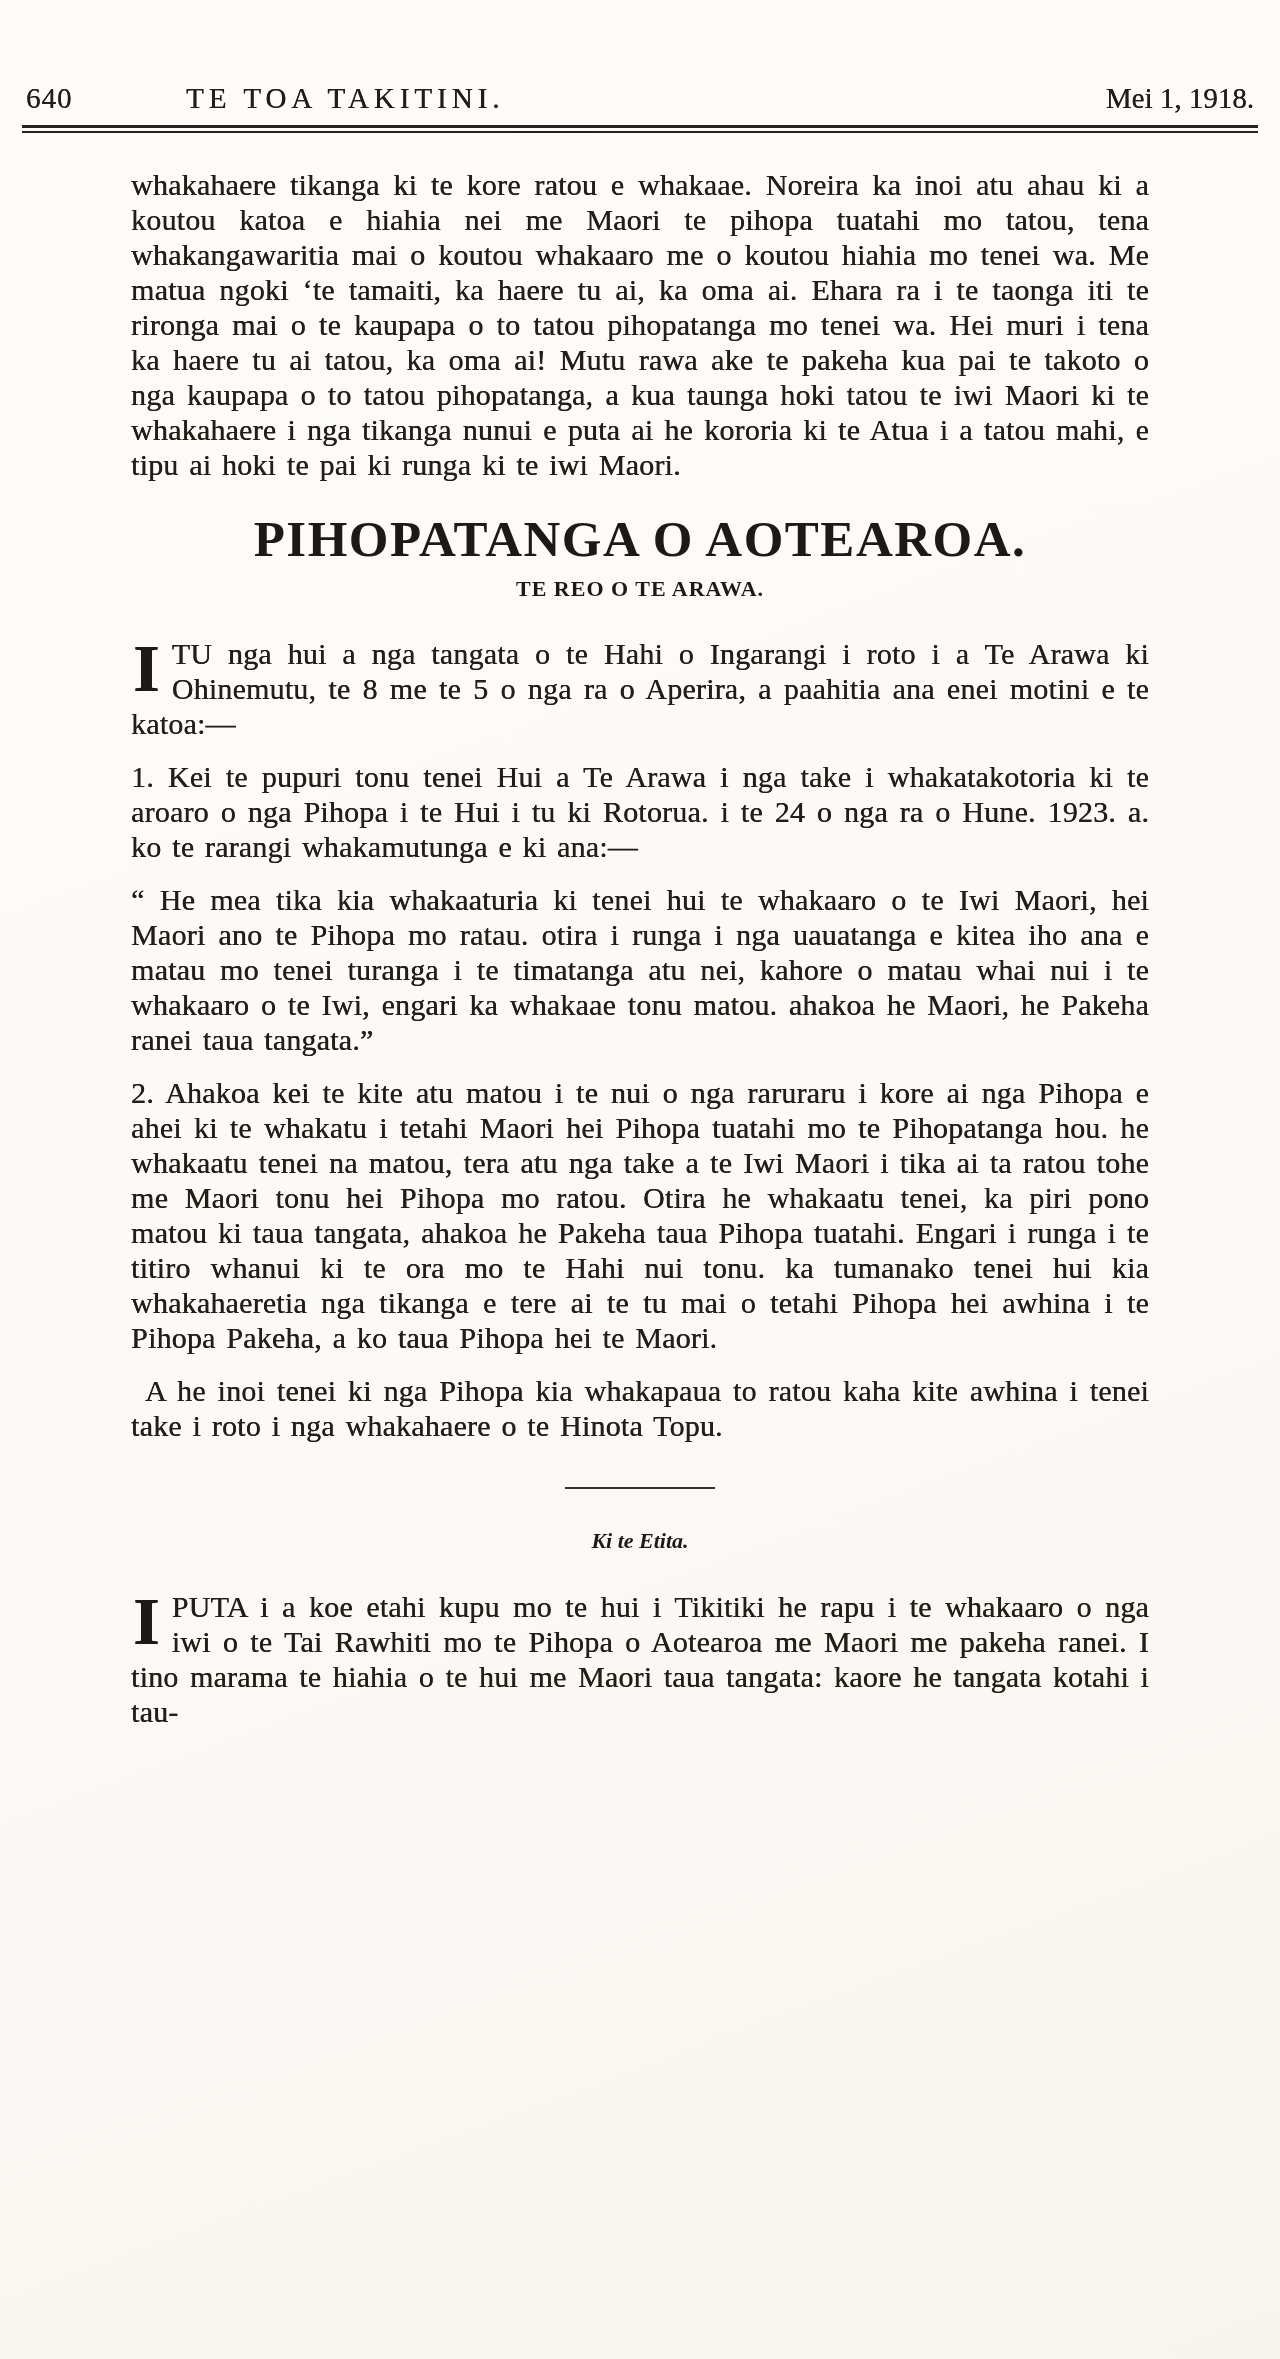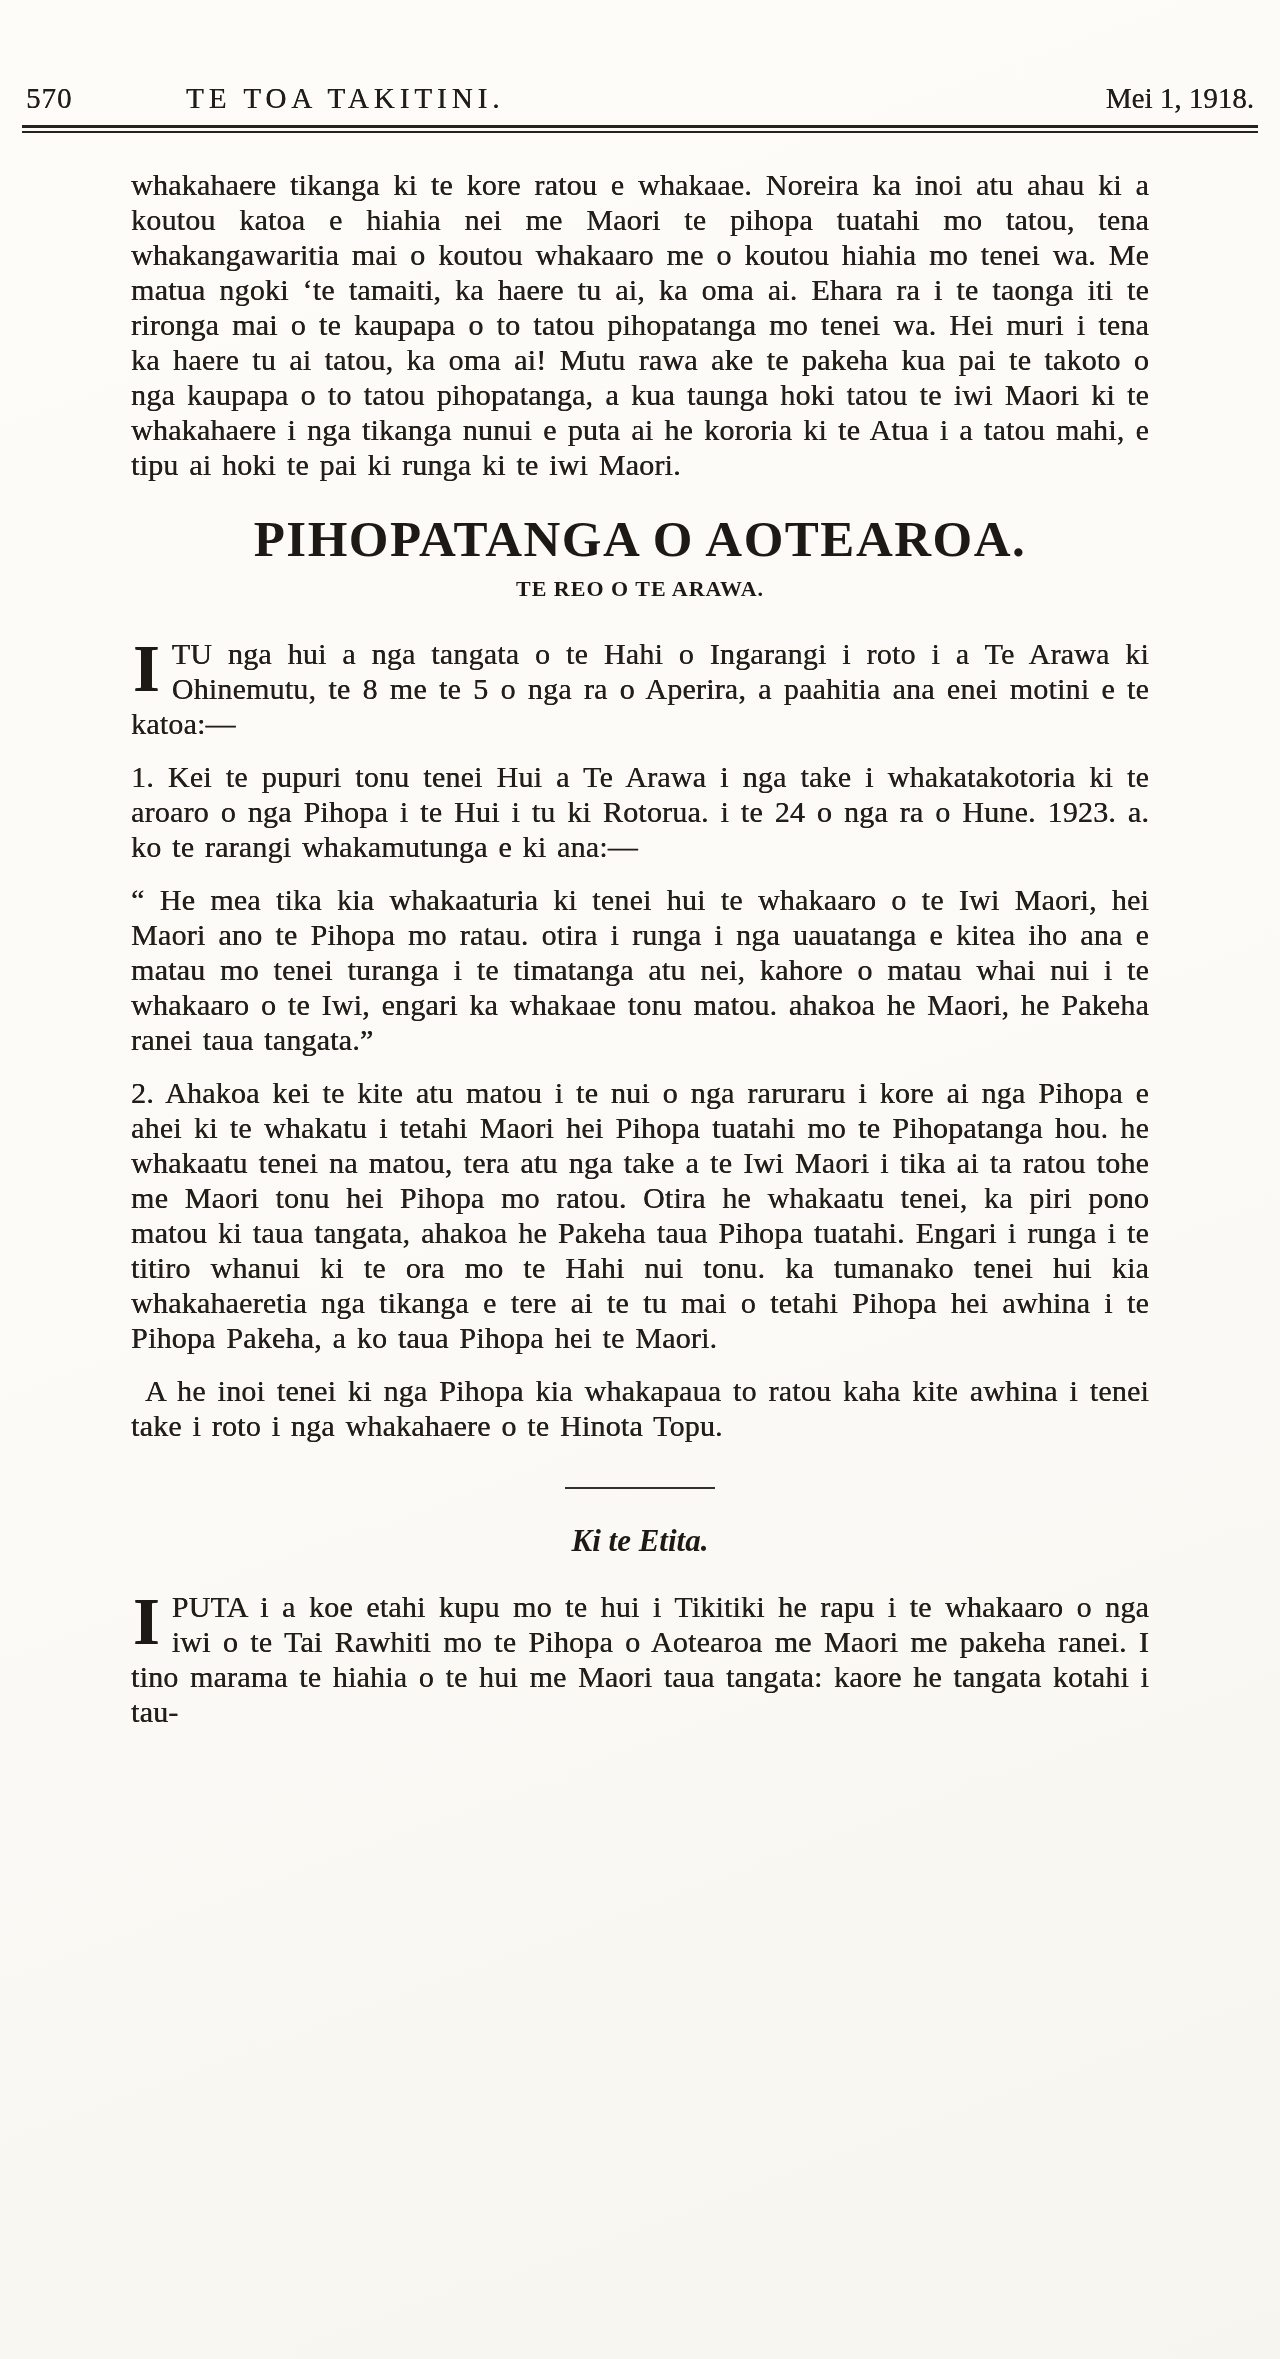--- a/index.html
+++ b/index.html
@@ -106,35 +106,35 @@
   .divider {
     clear: both;
     width: 150px;
     margin: 44px auto 34px auto;
     border-top: 2px solid #35302a;
   }
 
   h3.letter-heading {
     clear: both;
     text-align: center;
-    font-size: 31px;
+    font-size: 22px;
     line-height: 36px;
     font-weight: bold;
     font-style: italic;
     color: #1d1a15;
     margin: 0 0 30px 0;
   }
 </style>
 </head>
 <body>
 
 <div class="sheet">
 
   <header class="running-head">
-    <span class="pageno">570</span>
+    <span class="pageno">640</span>
     <span class="masthead">TE TOA TAKITINI.</span>
     <span class="issue-date">Mei 1, 1918.</span>
   </header>
 
   <div class="double-rule"></div>
 
   <main class="column">
 
     <p class="body">whakahaere tikanga ki te kore ratou e whakaae. Noreira ka inoi atu ahau ki a koutou katoa e hiahia nei me Maori te pihopa tuatahi mo tatou, tena whakangawaritia mai o koutou whakaaro me o koutou hiahia mo tenei wa. Me matua ngoki ‘te tamaiti, ka haere tu ai, ka oma ai. Ehara ra i te taonga iti te rironga mai o te kaupapa o to tatou pihopatanga mo tenei wa. Hei muri i tena ka haere tu ai tatou, ka oma ai! Mutu rawa ake te pakeha kua pai te takoto o nga kaupapa o to tatou pihopatanga, a kua taunga hoki tatou te iwi Maori ki te whakahaere i nga tikanga nunui e puta ai he kororia ki te Atua i a tatou mahi, e tipu ai hoki te pai ki runga ki te iwi Maori.</p>
 

